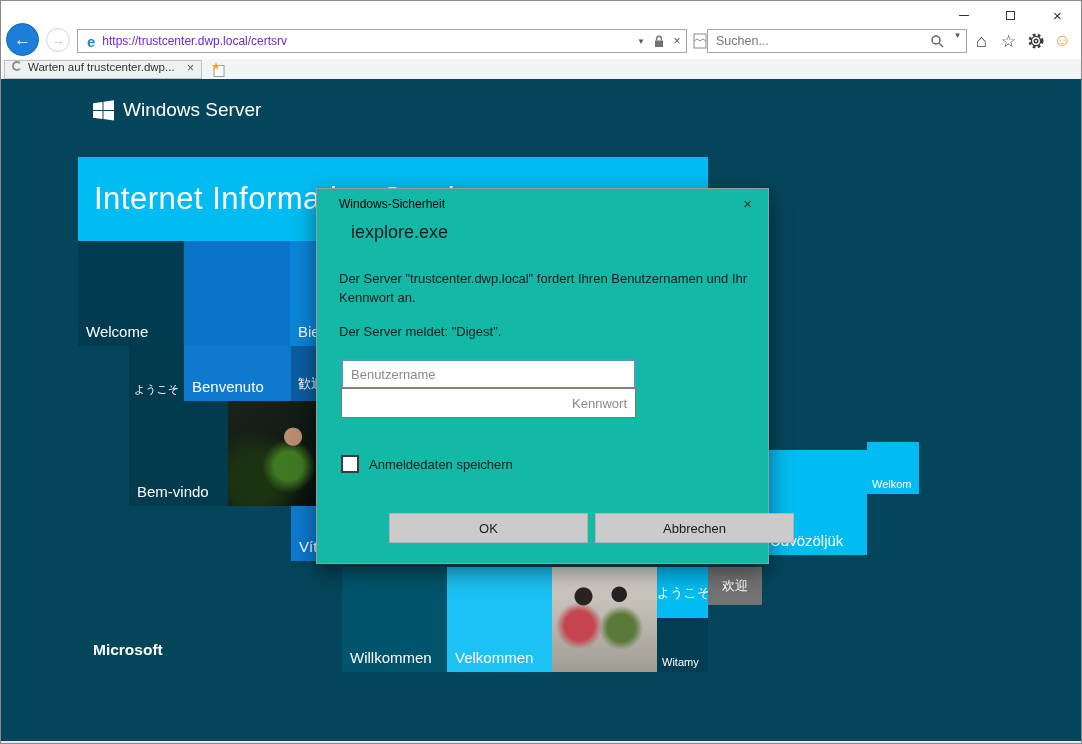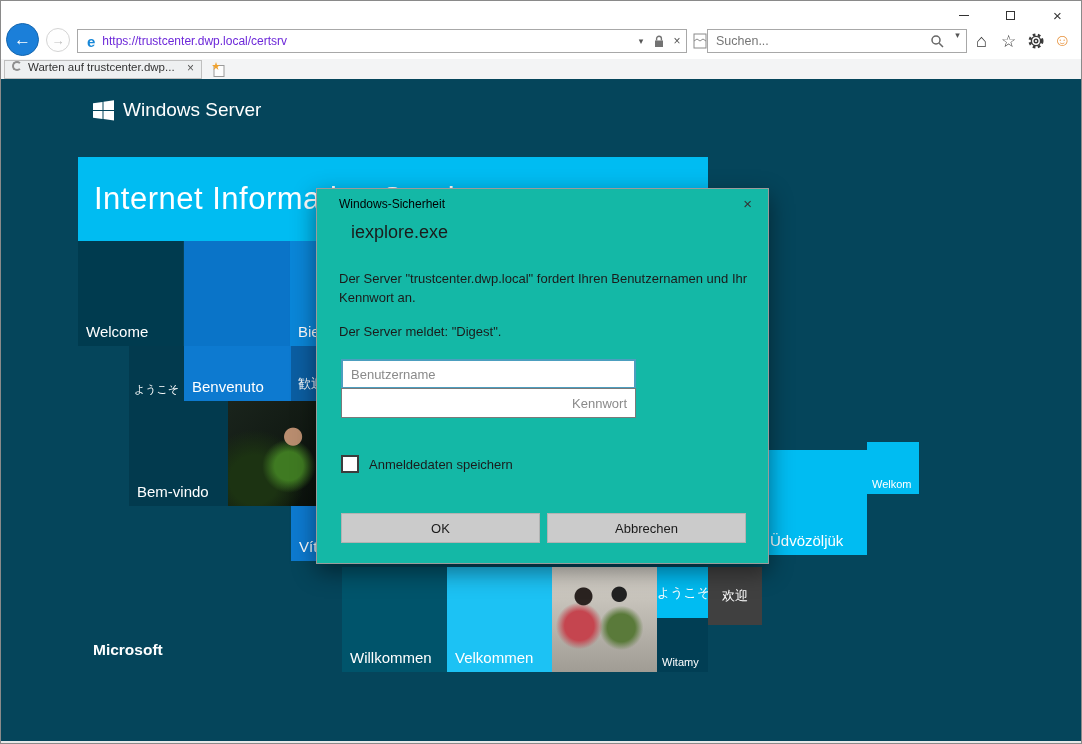--- a/index.html
+++ b/index.html
@@ -88,21 +88,21 @@
   .t-udvozoljuk { left:761px; top:371px; width:105px; height:105px; background:#00bcf2; }
   .t-willkommen { left:341px; top:488px; width:105px; height:105px; background:#00546b; }
   .t-velkommen  { left:446px; top:488px; width:105px; height:105px; background:#1cc2f4; }
   .t-photo2     { left:551px; top:488px; width:105px; height:105px;
                   background: radial-gradient(circle at 30% 28%, #2a2320 0 8%, transparent 9%),
                               radial-gradient(circle at 64% 26%, #222222 0 7%, transparent 8%),
                               radial-gradient(circle at 26% 56%, #c5454f 0 15%, transparent 24%),
                               radial-gradient(circle at 66% 58%, #5a7a3a 0 15%, transparent 24%),
                               linear-gradient(180deg, #d8d4cc, #a09c94); }
   .t-marhaba    { left:656px; top:488px; width:51px;  height:51px;  background:#00bcf2; }
-  .t-huanying   { left:707px; top:488px; width:54px;  height:58px;  background:#404040;text-decoration:underline; }
+  .t-huanying   { left:707px; top:488px; width:54px;  height:38px;  background:#737373;text-decoration:underline; }
   .t-witamy     { left:656px; top:539px; width:51px;  height:54px;  background:#013e54; }
 
   .footer-brand { position:absolute; left:92px; top:562px; font-size:15.5px; font-weight:bold; color:#fff; }
 
   
   .dialog { position:absolute; left:315px; top:109px; width:453px; height:376px; background:#14b8a6;
             border:1px solid #9b9b9b; box-shadow:0 8px 22px rgba(0,0,0,.45); z-index:10; }
   .dlg-title { position:absolute; left:22px; top:8px; font-size:12px; color:#000; }
   .dlg-close { position:absolute; right:11px; top:4px; font-size:15px; color:#333; padding:2px 5px; }
   .dlg-app { position:absolute; left:34px; top:33px; font-size:18px; color:#1b1b1b; }
@@ -111,21 +111,21 @@
   .dlg-input { position:absolute; left:24px; width:295px; height:30px; background:#fff; font-size:13px;
                padding:0 8px; font-family:inherit; color:#222; outline:none; }
   .dlg-input::placeholder { color:#8a8a8a; }
   .dlg-user { top:170px; border:2px solid #4c9ebf; }
   .dlg-pass { top:199px; border:1px solid #7a7a7a;text-align:right; }
   .dlg-check-row { position:absolute; left:24px; top:266px; display:flex; align-items:center; }
   .dlg-checkbox { width:18px; height:18px; border:2px solid #3c3c3c; background:#fff; margin-right:10px; flex:none; }
   .dlg-check-label { font-size:13px; color:#1b1b1b; }
   .dlg-btn { position:absolute; top:324px; width:199px; height:30px; background:#cbcbcb;
              border:1px solid #b3b3b3; display:flex; align-items:center; justify-content:center;
-             font-size:13px; color:#1a1a1a; }
+             font-size:13px; color:#1a1a1a;margin-left:48px; }
   .dlg-ok { left:24px; }
   .dlg-cancel { left:230px; }
 </style>
 </head>
 <body>
 
 <div class="window">
   <div class="chrome">
 
     <div class="caption">

